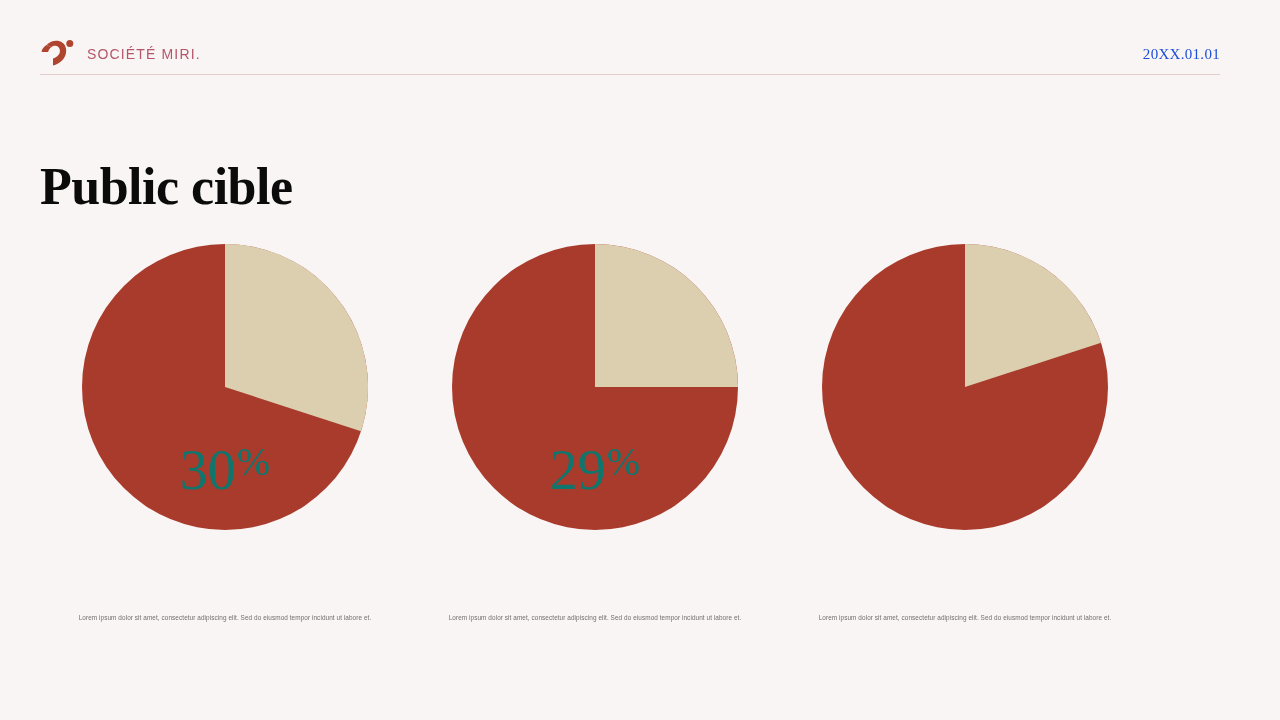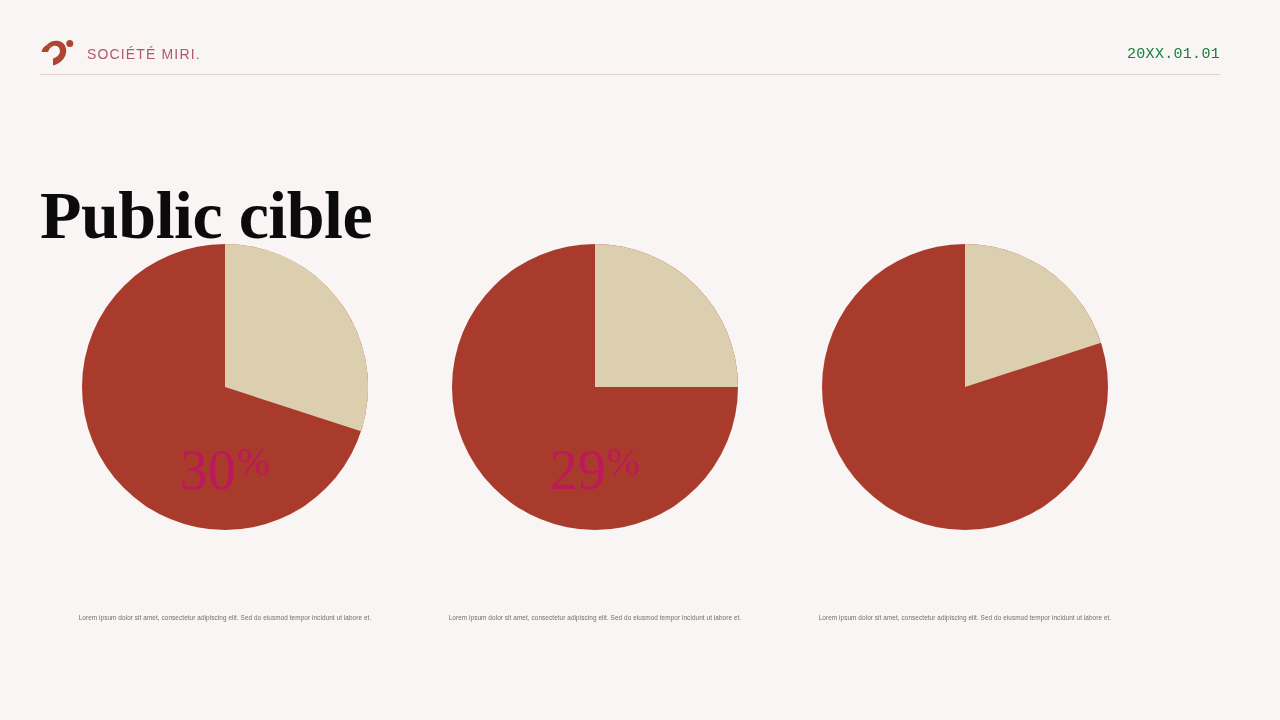--- a/index.html
+++ b/index.html
@@ -47,43 +47,43 @@
   }
   .brand-name {
     font-family: "Liberation Sans", sans-serif;
     font-size: 14px;
     letter-spacing: 1.15px;
     color: #B4566A;
     font-weight: 400;
     white-space: nowrap;
   }
   .header-date {
-    font-family: Liberation Mono, monospace;
+    font-family: Liberation Serif, serif;
     font-size: 15px;
     letter-spacing: 0.3px;
-    color: #15803d;
+    color: #1d4ed8;
     white-space: nowrap;
   }
   .header-rule {
     position: absolute;
     left: 40px;
     top: 74px;
     width: 1180px;
     height: 1px;
     background: #E2CFC9;
   }
 
   
   .page-title {
     position: absolute;
     left: 40px;
-    top: 135px;
+    top: 126px;
     font-family: "Liberation Serif", serif;
     font-weight: 700;
-    font-size: 68px;
+    font-size: 52px;
     line-height: 1;
     letter-spacing: -0.5px;
     color: #0B0B0B;
     white-space: nowrap;
   }
 
   
   .charts-row {
     position: absolute;
     left: 40px;
@@ -115,21 +115,21 @@
   }
   .pie-value {
     position: absolute;
     left: 0;
     right: 0;
     top: 198px;
     text-align: center;
     font-family: "Liberation Serif", serif;
     font-size: 56px;
     line-height: 1;
-    color: #be185d;
+    color: #0f766e;
     letter-spacing: 0px;
     pointer-events: none;
     white-space: nowrap;
   }
   .pie-value .pct-sign {
     font-size: 40px;
     vertical-align: 14px;
     margin-left: 1px;
   }
 

